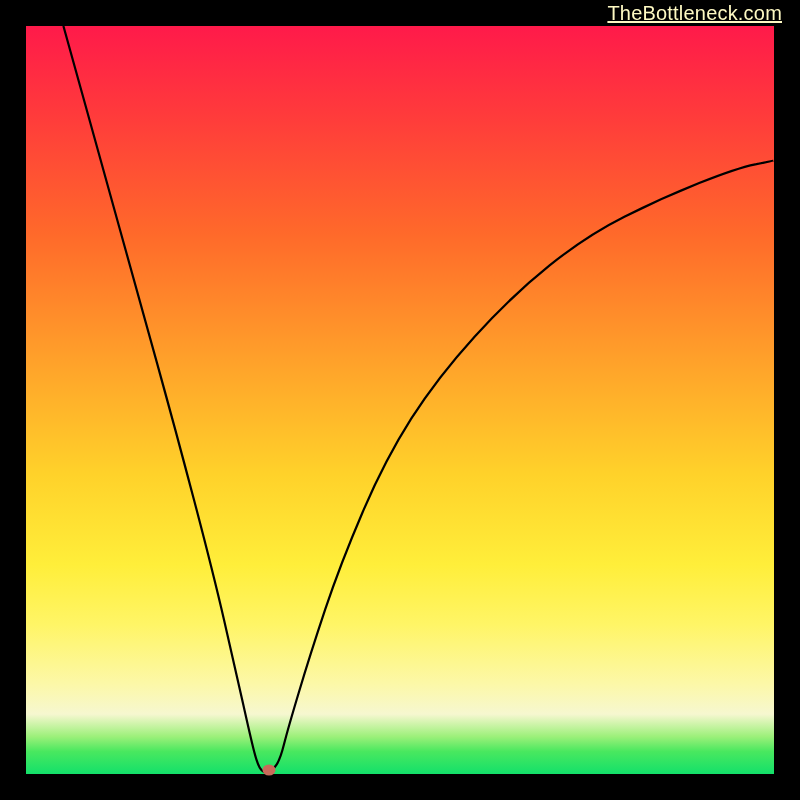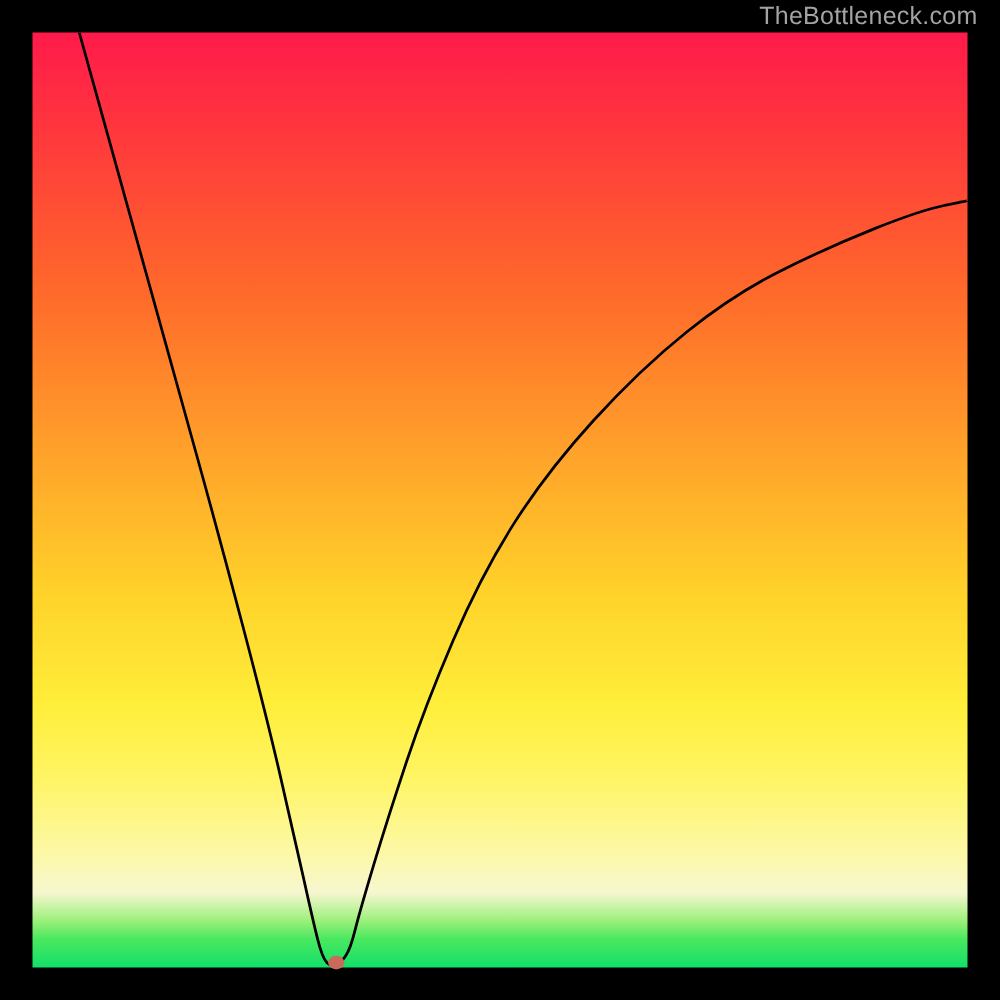--- a/index.html
+++ b/index.html
@@ -45,24 +45,25 @@
     position: absolute;
     left: 0;
     top: 0;
     width: 748px;
     height: 748px;
   }
   .watermark {
     position: absolute;
     top: -24px;
     right: -8px;
-    color: #a3a3a3;
+    color: #fef9c3;
     font-size: 20px;
     font-weight: 400;
     letter-spacing: 0.2px;
+    text-decoration: underline;
   }
   .marker {
     position: absolute;
     width: 13px;
     height: 11px;
     border-radius: 50% / 50%;
     background: #c96a5a;
     transform: translate(-50%, -50%);
   }
 </style>

